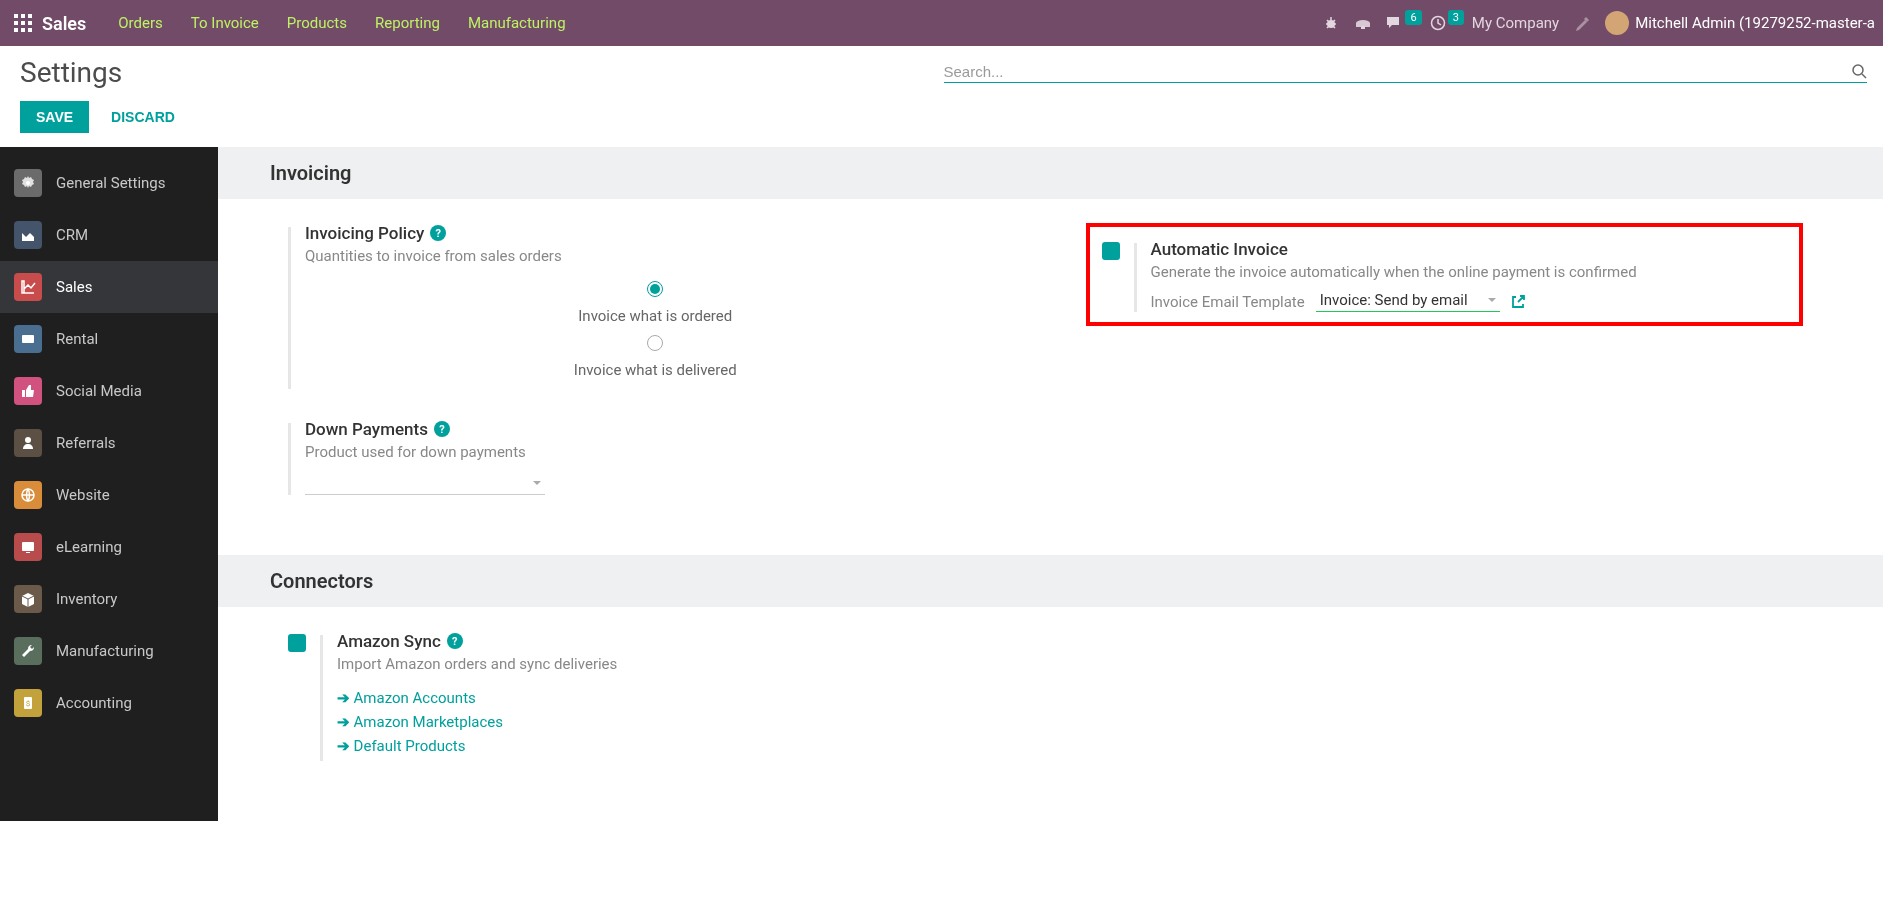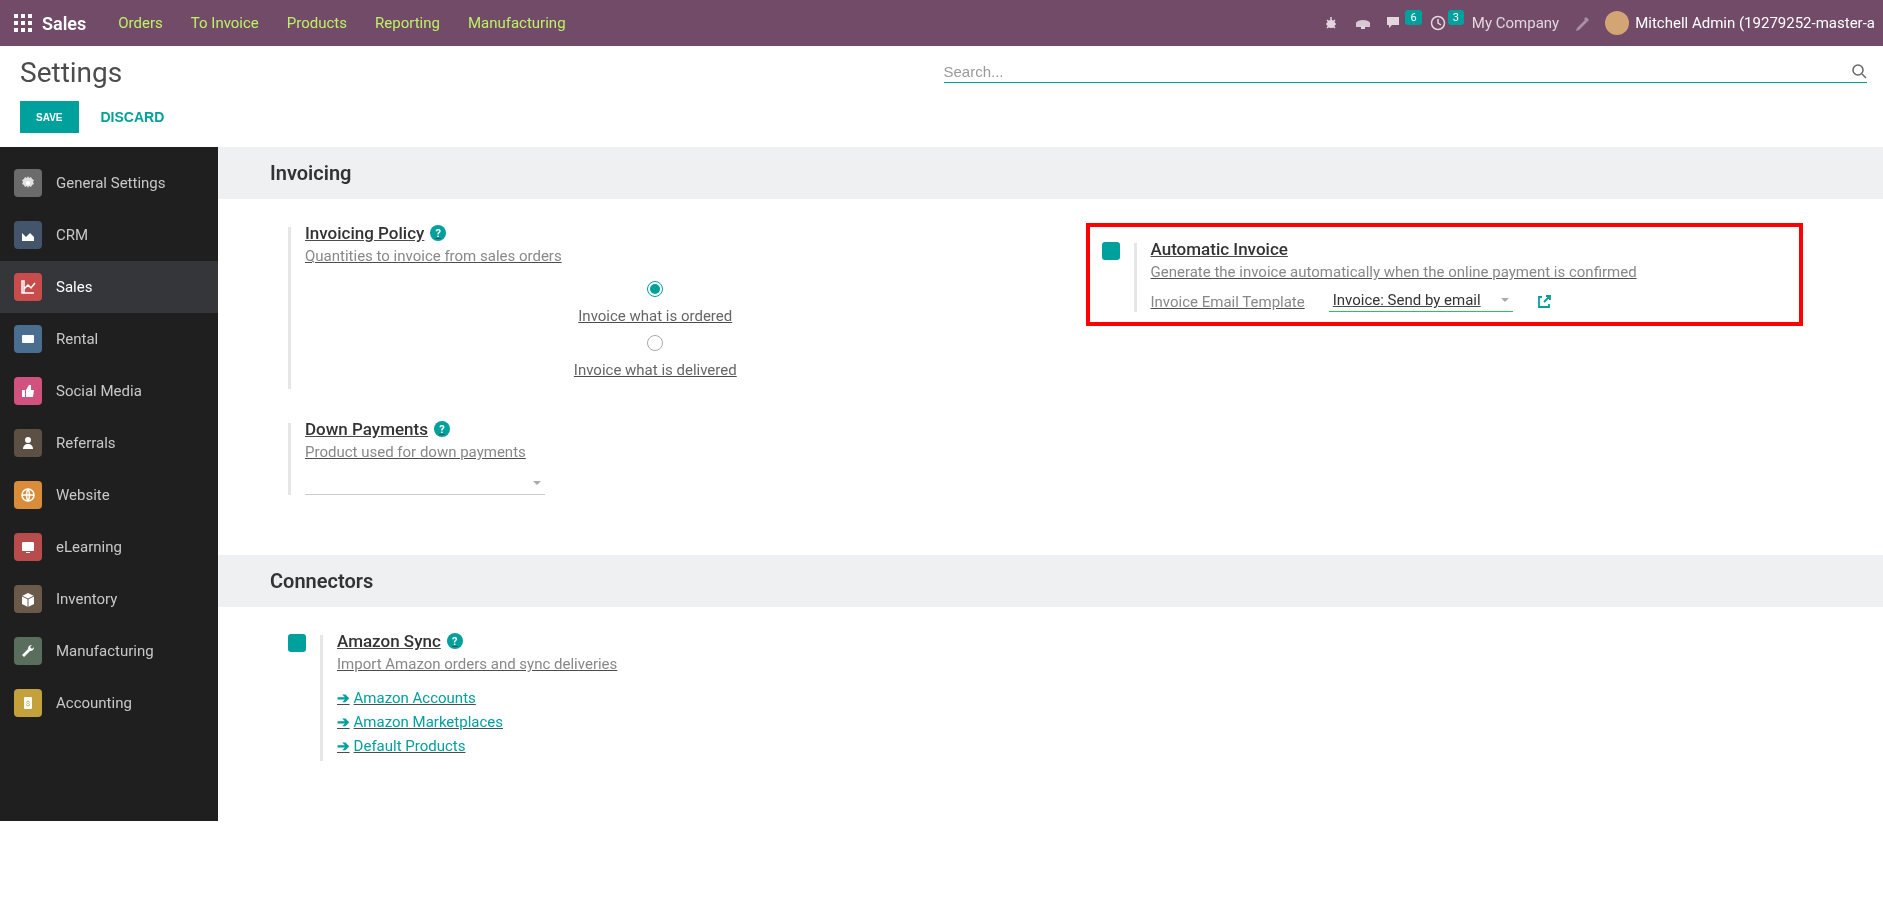--- a/index.html
+++ b/index.html
@@ -21,21 +21,21 @@
 
 .control-panel { display: flex; align-items: center; padding: 10px 16px 12px 20px; }
 .page-title { font-size: 28px; color: #4c4c4c; flex: 0 0 auto; margin-right: auto; }
 .search-wrap { flex: 0 0 50%; border-bottom: 1px solid #00a09d; display: flex; align-items: center; padding-bottom: 2px; }
 .search-input { border: none; outline: none; font-size: 15px; width: 100%; color: #6c757d; }
 .search-input::placeholder { color: #9a9a9a; }
 .search-icon { color: #666; }
 
 
 .btn-row { padding: 0 0 14px 20px; display: flex; gap: 14px; }
-.btn-primary { background: #00a09d; color: #fff; border: none; padding: 8px 16px; font-weight: 600; font-size: 10px; cursor: pointer; }
+.btn-primary { background: #00a09d; color: #fff; border: none; padding: 8px 16px; font-weight: 600; font-size: 14px; cursor: pointer; }
 .btn-secondary { background: transparent; color: #00a09d; border: none; padding: 8px 8px; font-weight: 600; font-size: 14px; cursor: pointer; }
 
 
 .main-layout { display: flex; }
 .sidebar { width: 218px; background: #1f1f1f; color: #ccc; padding-top: 10px; }
 .sidebar-item { display: flex; align-items: center; padding: 12px 14px; cursor: pointer; color: #c8c8c8; font-size: 15px; gap: 14px; }
 .sidebar-item.active { background: #34363a; color: #fff; }
 .sb-icon { width: 28px; height: 28px; border-radius: 4px; display: inline-flex; align-items: center; justify-content: center; flex-shrink: 0; }
 .ic-general { background: #6b6b6b; }
 .ic-crm { background: #44546a; }
@@ -46,37 +46,37 @@
 .ic-website { background: #d98d3a; }
 .ic-elearning { background: #b84c4c; }
 .ic-purchase { background: #4a8f9e; }
 .ic-inventory { background: #6b594a; }
 .ic-manufacturing { background: #5a6e5e; }
 .ic-accounting { background: #c4a23b; }
 
 
 .content { flex: 1; background: #fff; }
 .section-header { background: #eef0f2; padding: 14px 0 14px 52px; font-size: 20px; font-weight: 600; color: #333; }
-.settings-grid { display: flex; padding: 24px 40px 30px 70px; gap: 80px; flex-wrap: wrap; text-decoration: underline; }
+.settings-grid { display: flex; padding: 24px 40px 30px 70px; gap: 80px; flex-wrap: wrap; }
 .setting-col { flex: 0 0 calc(50% - 60px); min-width: 440px; }
 .setting-block { display: flex; gap: 14px; margin-bottom: 30px; }
 .setting-indicator { width: 3px; background: #e6e6e6; margin-top: 4px; align-self: stretch; }
 .setting-body { flex: 1; }
 .setting-label { font-size: 17px; color: #333; font-weight: 500; display: flex; align-items: center; gap: 6px; }
 .setting-desc { font-size: 15px; color: #888; margin-top: 4px; }
 .help-icon { width: 16px; height: 16px; border-radius: 50%; background: #00a09d; color: #fff; font-size: 11px; display: inline-flex; align-items: center; justify-content: center; font-weight: bold; }
 .radio-list { margin-top: 16px; }
 .radio-item { display: flex; align-items: center; gap: 10px; margin-bottom: 10px; font-size: 15px; color: #666; flex-direction: column; }
 .radio { width: 16px; height: 16px; border: 1px solid #aaa; border-radius: 50%; position: relative; }
 .radio.checked { border-color: #00a09d; }
 .radio.checked::after { content: ''; position: absolute; width: 10px; height: 10px; background: #00a09d; border-radius: 50%; top: 2px; left: 2px; }
 .checkbox { width: 18px; height: 18px; border: 2px solid #00a09d; border-radius: 3px; position: relative; flex-shrink: 0; margin-top: 3px; }
 .checkbox.checked { background: #00a09d; }
 .highlight-box { border: 4px solid #ff0000; padding: 12px 14px 10px 12px; margin-bottom: 10px; }
-.template-row { display: flex; align-items: center; gap: 24px; margin-top: 10px; font-size: 15px; }
+.template-row { display: flex; align-items: center; gap: 11px; margin-top: 10px; font-size: 15px; }
 .template-label { color: #888; }
 .template-value { border-bottom: 1px solid #22c55e; padding: 0 4px 2px 4px; color: #333; display: flex; align-items: center; gap: 20px; min-width: 180px; }
 .caret-down { width: 0; height: 0; border-left: 4px solid transparent; border-right: 4px solid transparent; border-top: 4px solid #aaa; }
 .ext-link { color: #00a09d; }
 .link-item { color: #00a09d; font-size: 15px; margin-bottom: 6px; display: flex; align-items: center; gap: 4px; cursor: pointer; }
 .arrow-right { display: inline-block; font-weight: bold; }
 .dropdown-empty { border-bottom: 1px solid #ccc; width: 240px; height: 24px; display: flex; align-items: center; justify-content: flex-end; margin-top: 10px; padding-right: 4px; }
 
 svg { display: block; }
 </style>

